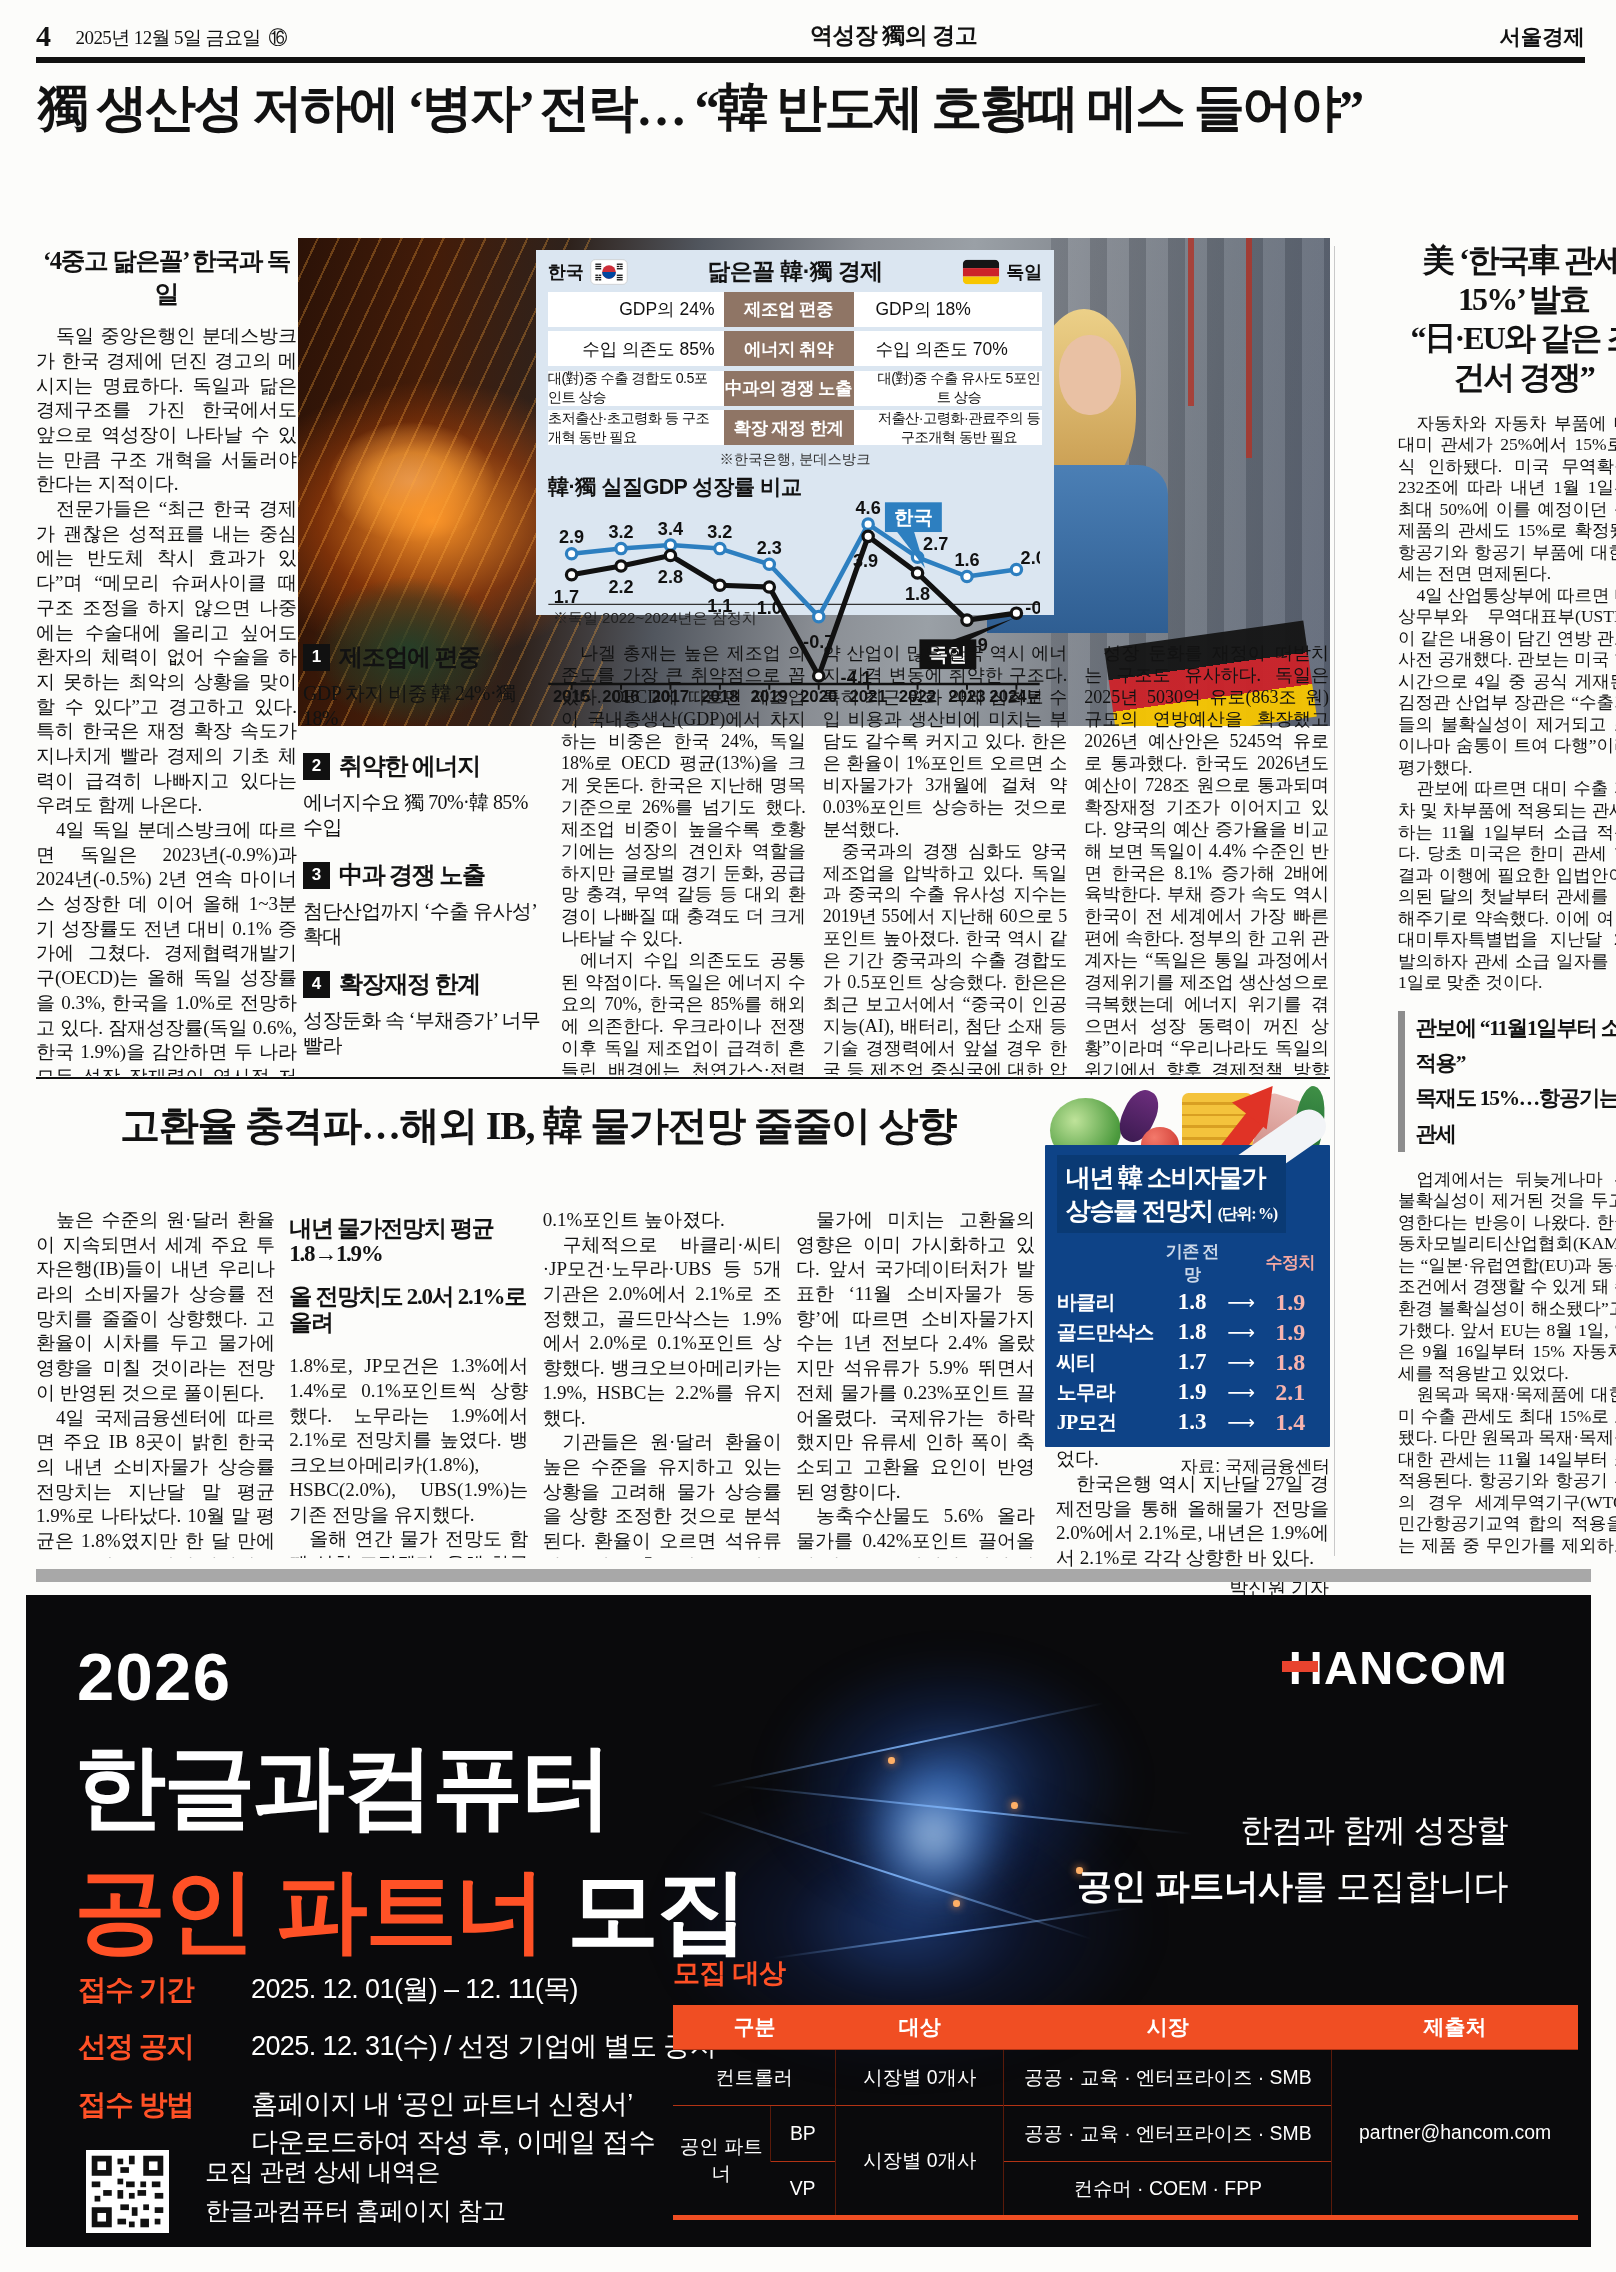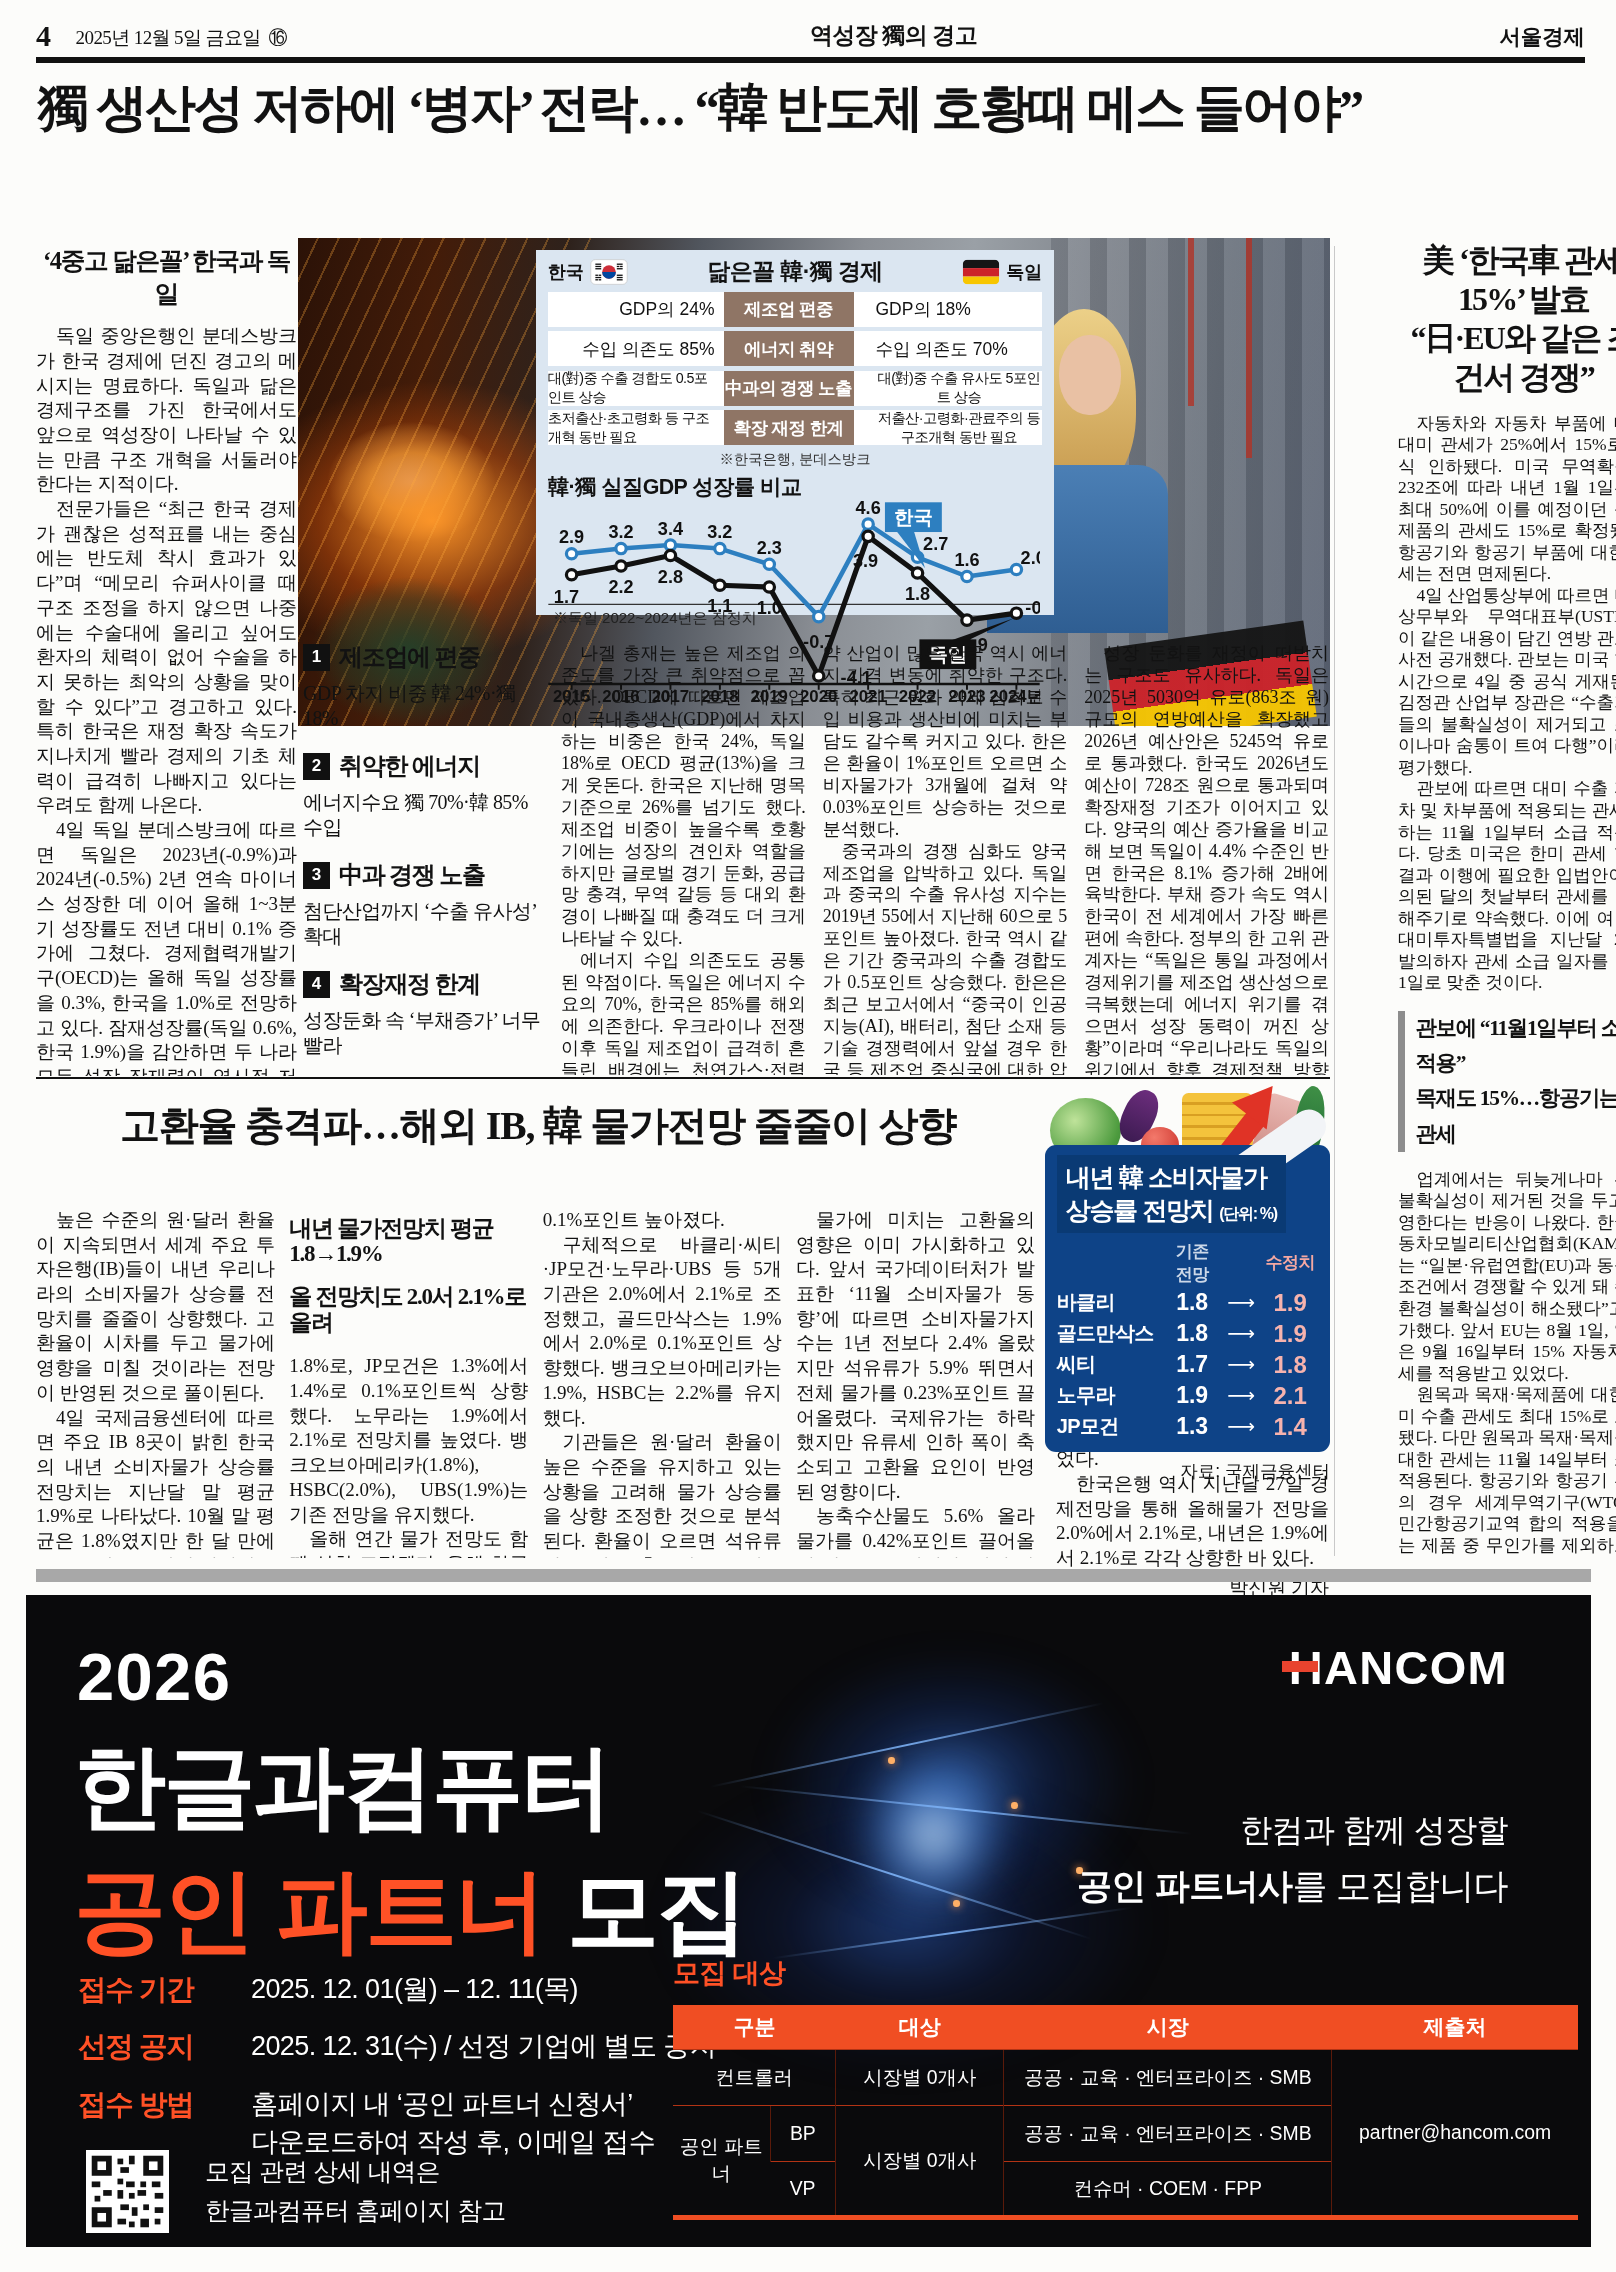--- a/index.html
+++ b/index.html
@@ -101,22 +101,22 @@
   .tomato{left:96px;top:41px;width:38px;height:35px;border-radius:50%;background:radial-gradient(circle at 35% 30%,#f3796b,#c92f27);}
   .coins{left:137px;top:6.5px;width:71px;height:67px;border-radius:6.5px;
          background:repeating-linear-gradient(#f4c33c 0 9px,#d99f22 9px 11.7px);}
   .meat{left:214px;top:10.4px;width:39px;height:62px;transform:rotate(18deg);border-radius:7.8px;
         background:linear-gradient(#e9b9b4,#cf8d86);}
   .leaf{left:250px;top:0;width:28.5px;height:73px;transform:rotate(12deg);border-radius:40% 60% 30% 60%;
         background:linear-gradient(#3f8f46,#1f6b33);}
   .uparrow{left:194px;top:-3.9px;width:0;height:0;border-left:22px solid transparent;border-right:22px solid transparent;
            border-bottom:38px solid #e03326;transform:rotate(38deg);}
   .uparrow2{left:185px;top:26px;width:22px;height:51px;background:#e03326;transform:rotate(38deg);}
-  .basket{position:relative;z-index:2;margin-top:-17px;background:#0e4387;border-radius:11px;padding:10.4px 11.7px 11.7px;
-          font-family:Liberation Sans, sans-serif;}
+  .basket{position:relative;z-index:2;margin-top:-17px;background:#0e4387;border-radius:1px;padding:10.4px 11.7px 11.7px;
+          font-family:Liberation Serif, serif;}
   .handle{position:absolute;right:-3.9px;top:-10.4px;width:123px;height:34px;background:#f2f4f7;border-radius:17px;
           transform:rotate(-35deg);z-index:0;}
   .handle::before{content:"";position:absolute;left:9px;top:8.4px;width:17px;height:17px;border-radius:50%;background:#7d8globalThis8;}
   .handle i{position:absolute;left:9px;top:8.4px;width:17px;height:17px;border-radius:50%;background:#7d8a9b;}
   .b-title{position:relative;z-index:3;background:#0a3a74;display:inline-block;padding:5.2px 9px 6.5px;color:#fff;}
   .b-title .l1{font-size:25px;font-weight:900;letter-spacing:-1.3px;}
   .b-title .l2{font-size:25px;font-weight:900;letter-spacing:-1.3px;}
   .b-title .unit{font-size:16px;font-weight:700;}
   .b-grid{position:relative;z-index:3;display:grid;grid-template-columns:109px 53px 45px 53px;align-items:center;
           margin-top:6.5px;row-gap:3px;}

